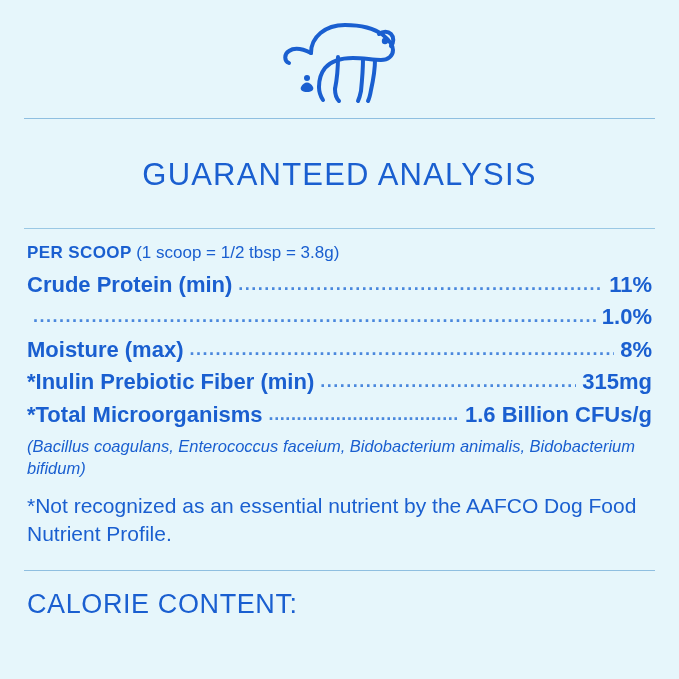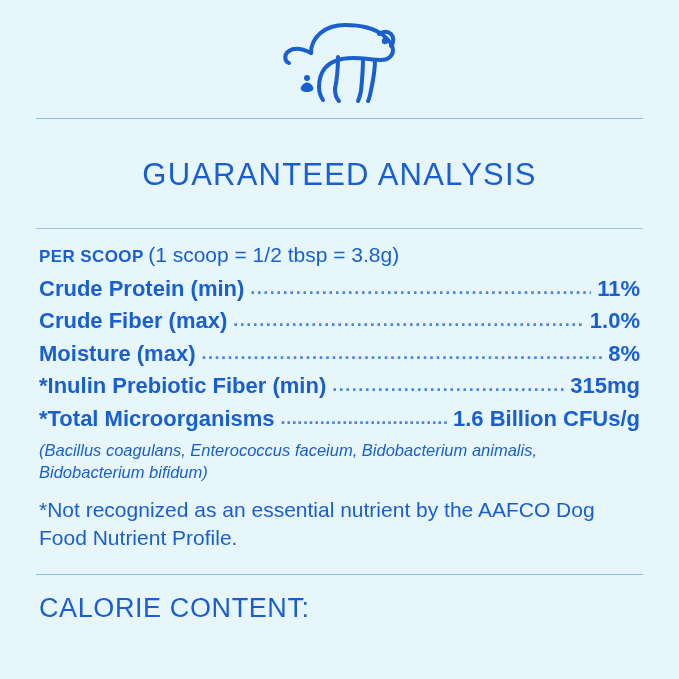--- a/index.html
+++ b/index.html
@@ -12,21 +12,21 @@
     background: #e6f6fb;
     font-family: "Liberation Sans", sans-serif;
     color: #1a5fd0;
     overflow: hidden;
   }
   .page {
     position: relative;
     width: 679px;
     height: 554px;
     box-sizing: border-box;
-    padding: 0 36px;
+    padding: 0 24px;
   }
 
   
   .logo-wrap {
     height: 118px;
     display: flex;
     align-items: center;
     justify-content: center;
   }
   .logo-wrap svg { display: block; }
@@ -53,21 +53,21 @@
   .per-scoop {
     padding: 14px 3px 4px;
     white-space: nowrap;
   }
   .per-scoop .label {
     font-size: 17px;
     letter-spacing: 0.4px;
     font-weight: 700;
   }
   .per-scoop .detail {
-    font-size: 21px;
+    font-size: 17px;
     font-weight: 400;
   }
 
   
   .rows {
     padding: 2px 3px 0;
     font-weight: bold;
   }
   .row {
     display: flex;
@@ -169,21 +169,20 @@
 
   <div class="rows">
 
     <div class="row">
       <span class="name">Crude Protein (min)</span>
       <span class="dots"></span>
       <span class="value">11%</span>
     </div>
 
     <div class="row">
-      <span class="name">Crude Fiber (max)</span>
       <span class="dots"></span>
       <span class="value">1.0%</span>
     </div>
 
     <div class="row">
       <span class="name">Moisture (max)</span>
       <span class="dots"></span>
       <span class="value">8%</span>
     </div>
 

